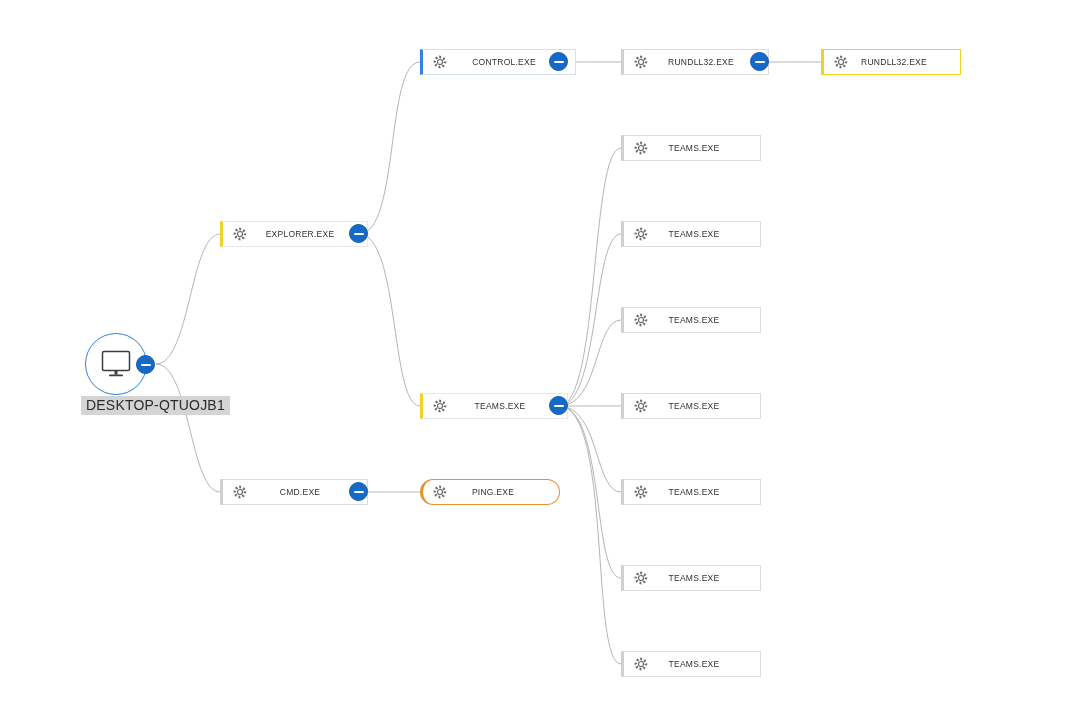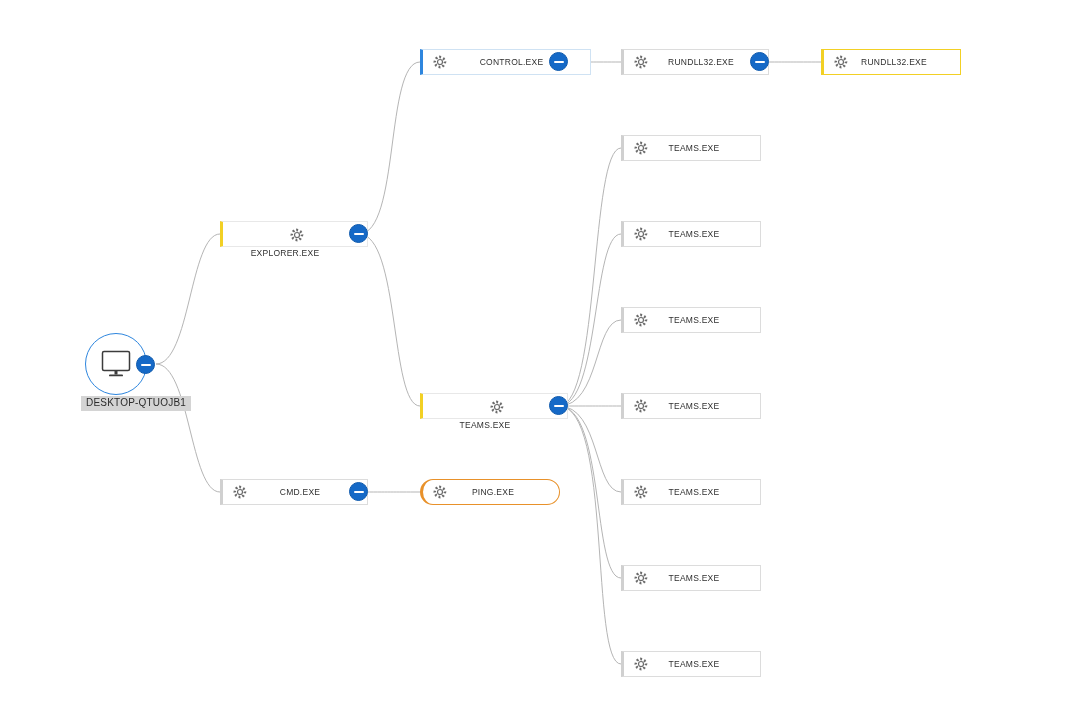--- a/index.html
+++ b/index.html
@@ -35,41 +35,41 @@
     background: #ffffff;
     box-sizing: border-box;
     display: flex;
     align-items: center;
     justify-content: center;
   }
   .host-label {
     position: absolute;
     background: #d4d4d4;
     color: #2b2b2b;
-    font-size: 10px;
+    font-size: 14px;
     letter-spacing: .2px;
     padding: 2px 5px 3px 5px;
     white-space: nowrap;
     line-height: 1;
   }
   
   .proc-node {
     position: absolute;
     height: 26px;
     box-sizing: border-box;
     background: #ffffff;
     display: flex;
     align-items: center;
     border: 1px solid #dcdcdc;
     border-left-width: 3px;
     border-left-color: #dcdcdc;
   }
   .proc-node.bd-gray        { border-color:#dcdcdc; border-left-color:#d0d0d0; }
   .proc-node.bd-blue        { border-color:#cfe2f3; border-left-color:#2e86de; }
-  .proc-node.bd-yellow-left { border-color:#e8e8e8; border-left-color:#f2d024;flex-direction:column; }
+  .proc-node.bd-yellow-left { border-color:#e8e8e8; border-left-color:#f2d024; }
   .proc-node.bd-yellow-all  { border:1px solid #f2d024; border-left:3px solid #f2d024; }
   .proc-node.bd-orange-all  { border:1px solid #e8912a; border-left:3px solid #e8912a; }
 
   .proc-icon {
     width: 26px;
     flex: 0 0 26px;
     display: flex;
     align-items: center;
     justify-content: center;
     margin-left: 4px;
@@ -154,21 +154,21 @@
             </g>
             <circle cx="7" cy="7" r="2.5" fill="#ffffff"></circle>
             <circle cx="7" cy="7" r="2.5" fill="none" stroke="#6b6b6b" stroke-width="1.2"></circle>
           </svg>
         </span>
         <span class="proc-label">EXPLORER.EXE</span>
       </div>
       <div class="toggle" style="left: 349px; top: 224px;">
         <span class="bar"></span>
       </div>
-      <div class="proc-node bd-blue" style="left: 420px; top: 49px; width: 171px;">
+      <div class="proc-node bd-blue" style="left: 420px; top: 49px; width: 156px;">
         <span class="proc-icon">
           <svg width="14" height="14" viewBox="0 0 14 14">
             <g fill="#6b6b6b">
               <path d="M6.0 0.6 L8.3 1.1 L7.8 3.6 L6.4 3.3 Z"></path>
               <path d="M10.9 2.0 L12.3 3.9 L10.2 5.4 L9.4 4.3 Z"></path>
               <path d="M13.4 6.3 L13.0 8.6 L10.5 8.1 L10.8 6.7 Z"></path>
               <path d="M11.9 11.0 L10.1 12.5 L8.6 10.4 L9.7 9.5 Z"></path>
               <path d="M7.6 13.4 L5.3 12.9 L5.8 10.5 L7.2 10.8 Z"></path>
               <path d="M2.8 12.0 L1.4 10.1 L3.5 8.6 L4.3 9.7 Z"></path>
               <path d="M0.4 7.7 L0.8 5.4 L3.2 5.9 L2.9 7.3 Z"></path>

